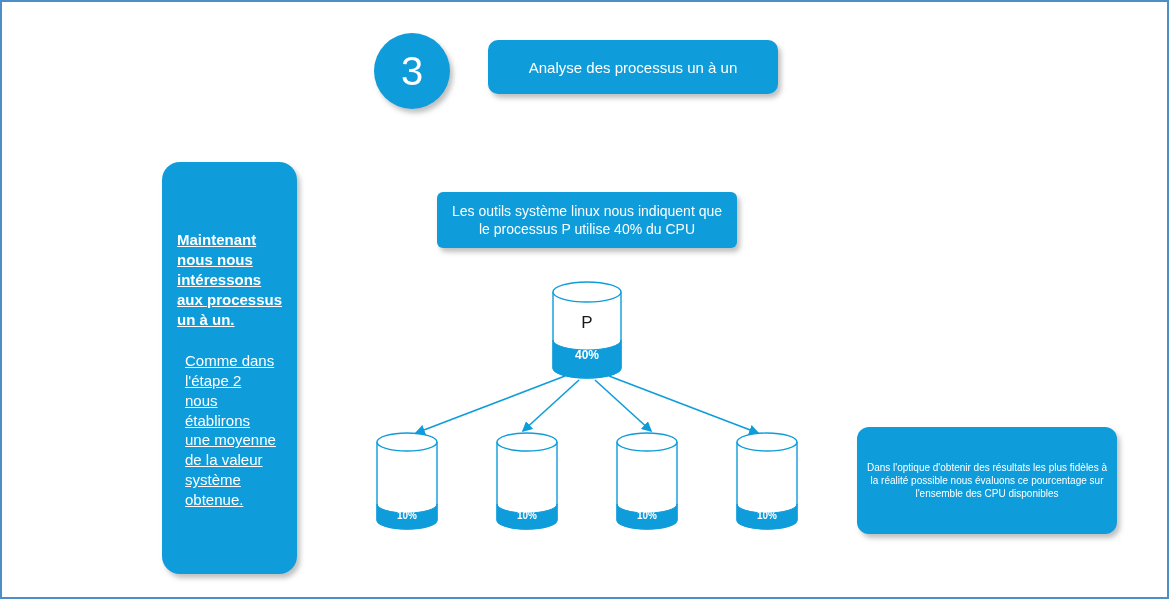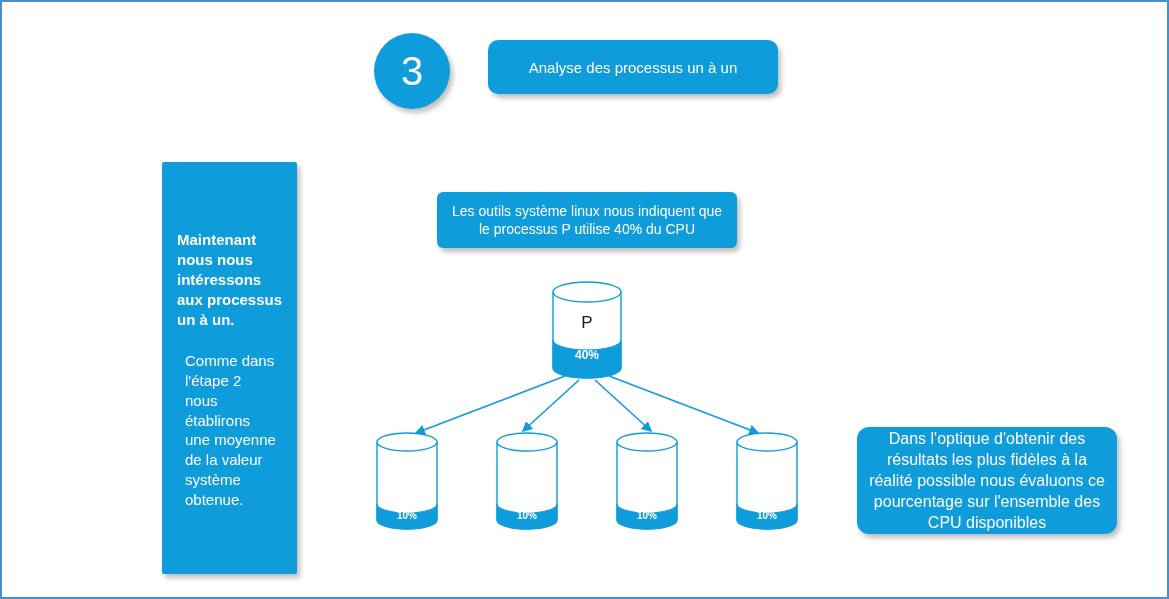--- a/index.html
+++ b/index.html
@@ -19,35 +19,35 @@
     border-radius: 50%; display: flex; align-items: center; justify-content: center;
     font-size: 40px;
   }
   .title-box {
     position: absolute; left: 486px; top: 38px; width: 290px; height: 54px;
     border-radius: 10px; display: flex; align-items: center; justify-content: center;
     font-size: 15px; text-align: center; padding: 0 18px; box-sizing: border-box;
   }
   .left-panel {
     position: absolute; left: 160px; top: 160px; width: 135px; height: 412px;
-    border-radius: 2px; padding: 68px 13px 0 15px; box-sizing: border-box;
-    font-size: 15px; line-height: 1.33;
+    border-radius: 18px; padding: 68px 13px 0 15px; box-sizing: border-box;
+    font-size: 15px; line-height: 1.33; text-decoration: underline;
   }
   .left-panel .intro { font-weight: bold; margin: 0 0 21px 0; }
   .left-panel .body-text { margin: 8px; }
   .info-box {
     position: absolute; left: 435px; top: 190px; width: 300px; height: 56px;
     border-radius: 6px; display: flex; align-items: center; justify-content: center;
     text-align: center; font-size: 14px; line-height: 1.3; padding: 2px 12px;
     box-sizing: border-box;
   }
   .note-box {
     position: absolute; left: 855px; top: 425px; width: 260px; height: 107px;
     border-radius: 12px; display: flex; align-items: center; justify-content: center;
-    text-align: center; font-size: 16px; line-height: 1.32; padding: 4px 8px;
+    text-align: center; font-size: 10px; line-height: 1.32; padding: 4px 8px;
     box-sizing: border-box;
   }
   .diagram { position: absolute; left: 330px; top: 278px; }
 
   .cyl-body { fill: #ffffff; stroke: var(--accent); stroke-width: 1.4; }
   .cyl-band { fill: var(--accent); stroke: var(--accent); stroke-width: 1; }
   .cyl-top  { fill: #ffffff; stroke: var(--accent); stroke-width: 1.4; }
   .arrow { stroke: var(--accent); stroke-width: 1.6; }
   .arrowhead { fill: var(--accent); }
   .cyl-label { font-family: "Liberation Sans", sans-serif; font-size: 17px; fill: #1a1a1a; text-anchor: middle; }

